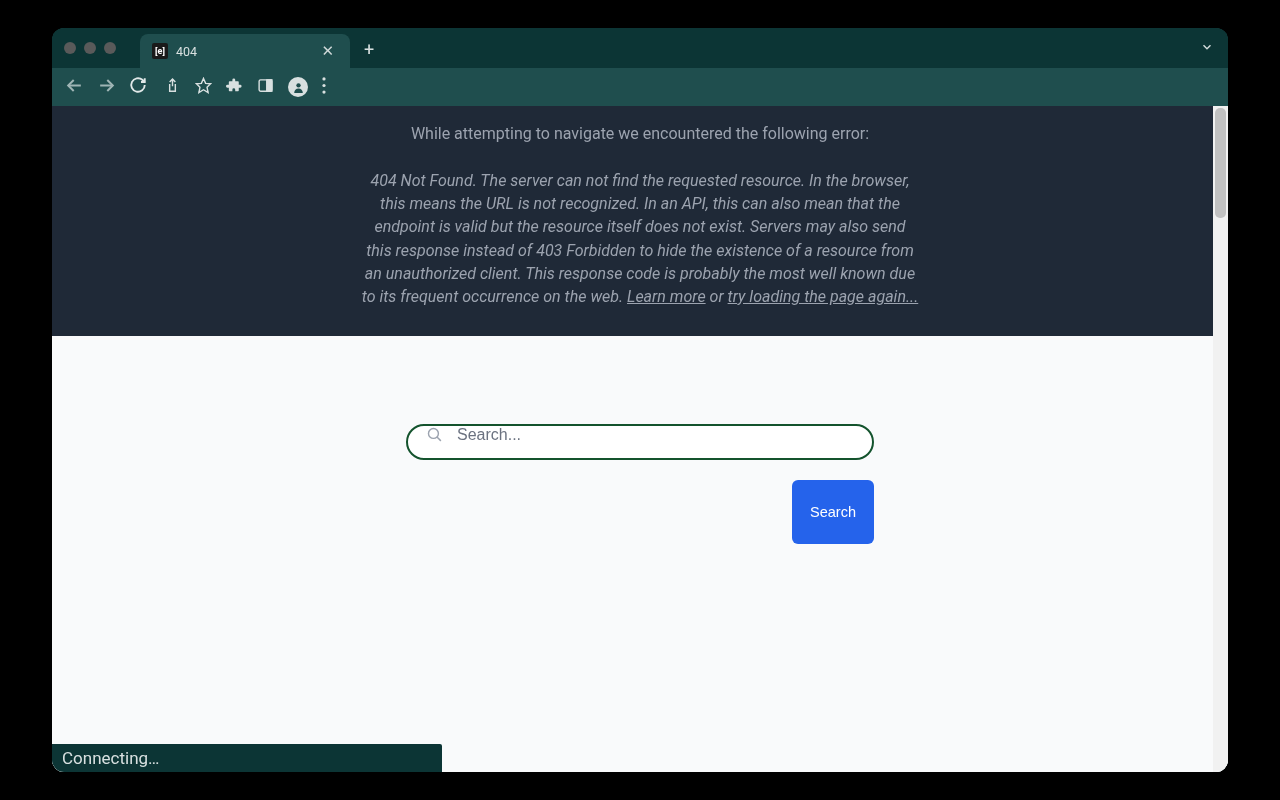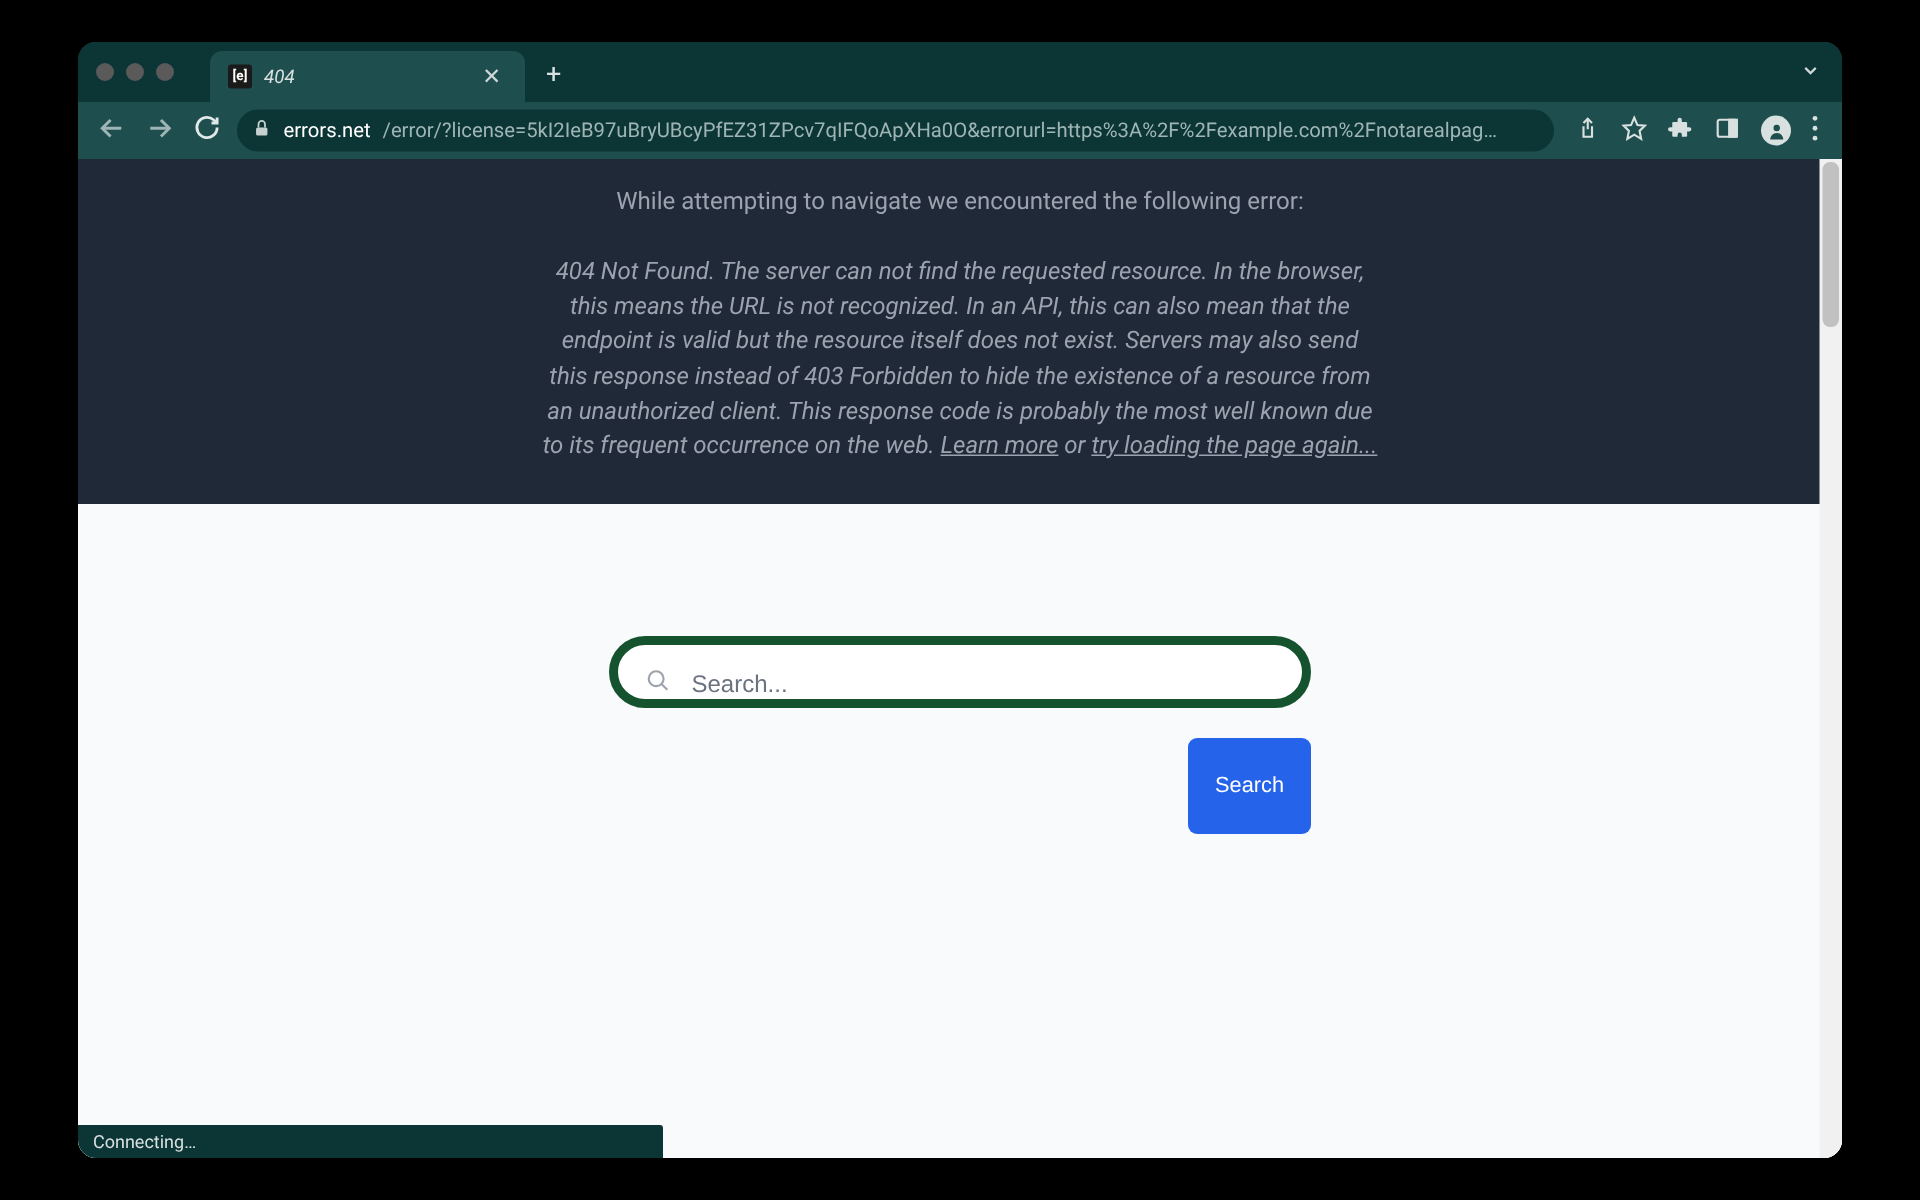--- a/index.html
+++ b/index.html
@@ -54,21 +54,21 @@
       min-width: 210px;
       margin-top: 6px;
     }
     .tab-favicon {
       width: 16px; height: 16px;
       background: #1a1a1a;
       display:flex; align-items:center; justify-content:center;
       color:#fff; font-size:9px; font-weight:bold;
       border-radius:2px;
     }
-    .tab-title { color: #d8e0e0; font-size: 12.5px; flex:1;font-style:italic; }
+    .tab-title { color: #d8e0e0; font-size: 12.5px; flex:1; }
     .tab-close { color: #cfd8d8; font-size: 15px; cursor:pointer; padding:0 4px;}
     .new-tab {
       color: #d8e0e0; font-size: 18px; margin-left: 14px; cursor:pointer;
       margin-top:2px;
     }
     .tabs-chevron {
       position:absolute; right:14px; color:#cfd8d8;
     }
     .toolbar {
       height: 38px;
@@ -151,46 +151,46 @@
     }
     .search-heading {
       font-size: 42px;
       font-weight: 800;
       color:#6b7280;
       margin-bottom: 30px;
     }
     .search-pill {
       width: 468px;
       margin: 0 auto;
-      height: 48px;
-      border: 6px solid #14532d;
+      height: 36px;
+      border: 2px solid #14532d;
       border-radius: 24px;
       display:flex;
-      align-items:flex-end;
+      align-items:flex-start;
       padding: 0 18px;
       gap: 14px;
       background:#fff;
     }
     .search-pill input {
       border:none; outline:none; flex:1; font-size:16px; background:transparent;
       color:#374151;
     }
     .search-pill input::placeholder { color:#6b7280; }
     .mag { color:#9ca3af; }
     .search-btn-row {
       width:468px; margin: 20px auto 0 auto; display:flex; justify-content:flex-end;
     }
     .search-btn {
       background:#2563eb; color:#fff; border:none;
       padding: 24px 18px; border-radius:6px; font-size:14.5px; cursor:pointer;
     }
     .status-bar {
       position:absolute; left:0; bottom:0;
       background:#0c3535; color:#d8e0e0;
-      font-size:12px; padding:4px 10px;
+      font-size:17px; padding:4px 10px;
       width: 390px;
       z-index:10;
       border-top-right-radius:2px;
     }
   </style>
 </head>
 <body>
 
 <div class="window">
 
@@ -224,30 +224,20 @@
       <svg width="19" height="19" viewBox="0 0 24 24" fill="none" stroke-width="2.5">
           <line x1="4" y1="12" x2="20" y2="12"></line>
           <polyline points="13 5 20 12 13 19"></polyline>
         </svg>
     </div>
     <div class="nav-icon reload">
       <svg width="18" height="18" viewBox="0 0 24 24" fill="none" stroke-width="2.5">
           <path d="M21 12a9 9 0 1 1-3.2-6.9L21 8"></path>
           <polyline points="21 3 21 8 16 8"></polyline>
         </svg>
-    </div>
-    <div class="addr">
-      <span class="lock">
-        <svg width="13" height="13" viewBox="0 0 24 24" fill="currentColor">
-            <rect x="5" y="11" width="14" height="10" rx="2"></rect>
-            <path d="M8 11V7a4 4 0 0 1 8 0v4" fill="none" stroke="currentColor" stroke-width="2.2"></path>
-          </svg>
-      </span>
-      <span class="domain">errors.net</span>
-      <span class="rest">/error/?license=5kI2IeB97uBryUBcyPfEZ31ZPcv7qIFQoApXHa0O&amp;errorurl=https%3A%2F%2Fexample.com%2Fnotarealpag…</span>
     </div>
     <div class="tb-icons">
       <span>
         <svg width="17" height="17" viewBox="0 0 24 24" fill="none" stroke="currentColor" stroke-width="2">
             <path d="M8 10v10h8V10"></path>
             <path d="M12 3v10"></path>
             <polyline points="8 7 12 3 16 7"></polyline>
           </svg>
       </span>
       <span>

